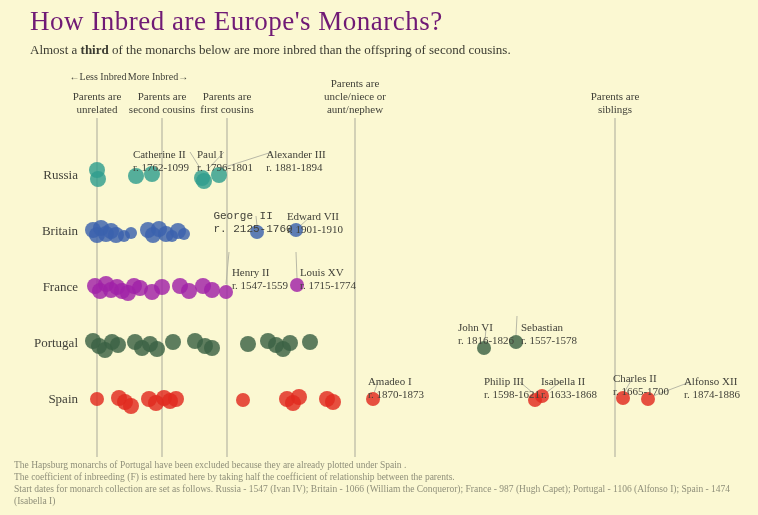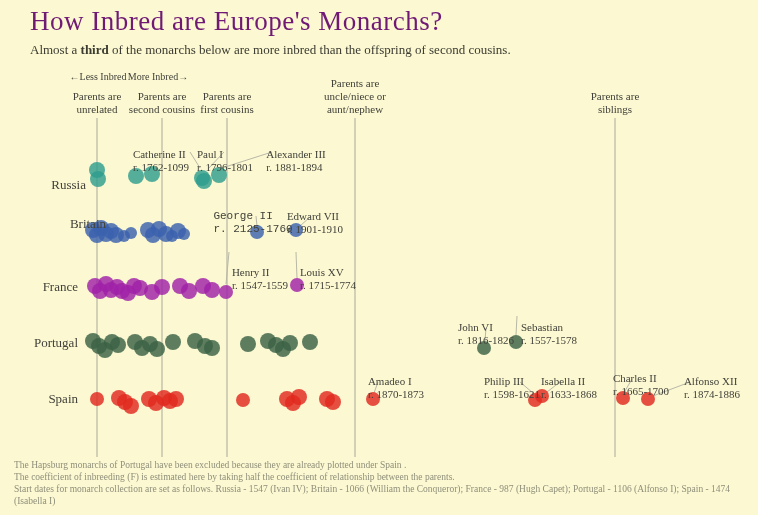--- a/index.html
+++ b/index.html
@@ -150,22 +150,22 @@
         <div>Parents are</div>
         <div>uncle/niece or</div>
         <div>aunt/nephew</div>
       </div>
       <div class="axis-label" style="left: 615px; top: 90px;">
         <div>Parents are</div>
         <div>siblings</div>
       </div>
     </div>
   <div id="row-labels">
-      <div class="country-label" style="left: 8px; top: 167px; margin-top: 10px;">Russia</div>
-      <div class="country-label" style="left: 0px; top: 216px; padding-left: 28px;">Britain</div>
+      <div class="country-label" style="left: 0px; top: 167px;">Russia</div>
+      <div class="country-label" style="left: 0px; top: 223px;">Britain</div>
       <div class="country-label" style="left: 0px; top: 279px;">France</div>
       <div class="country-label" style="left: 0px; top: 335px;">Portugal</div>
       <div class="country-label" style="left: 0px; top: 391px;">Spain</div>
     </div>
   <div id="annotations">
       <div class="annotation" style="left: 161px; top: 128px;">
         <div>Catherine II</div>
         <div>r. 1762-1099</div>
       </div>
       <div class="annotation" style="left: 225px; top: 128px;">

